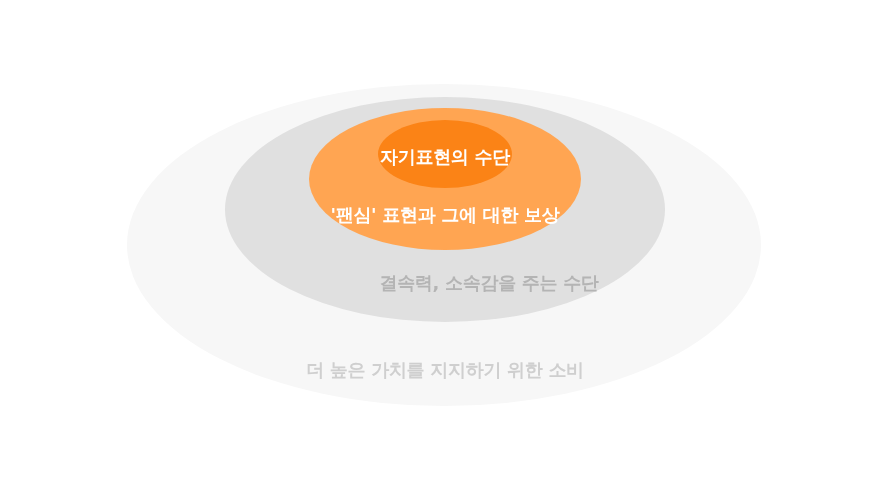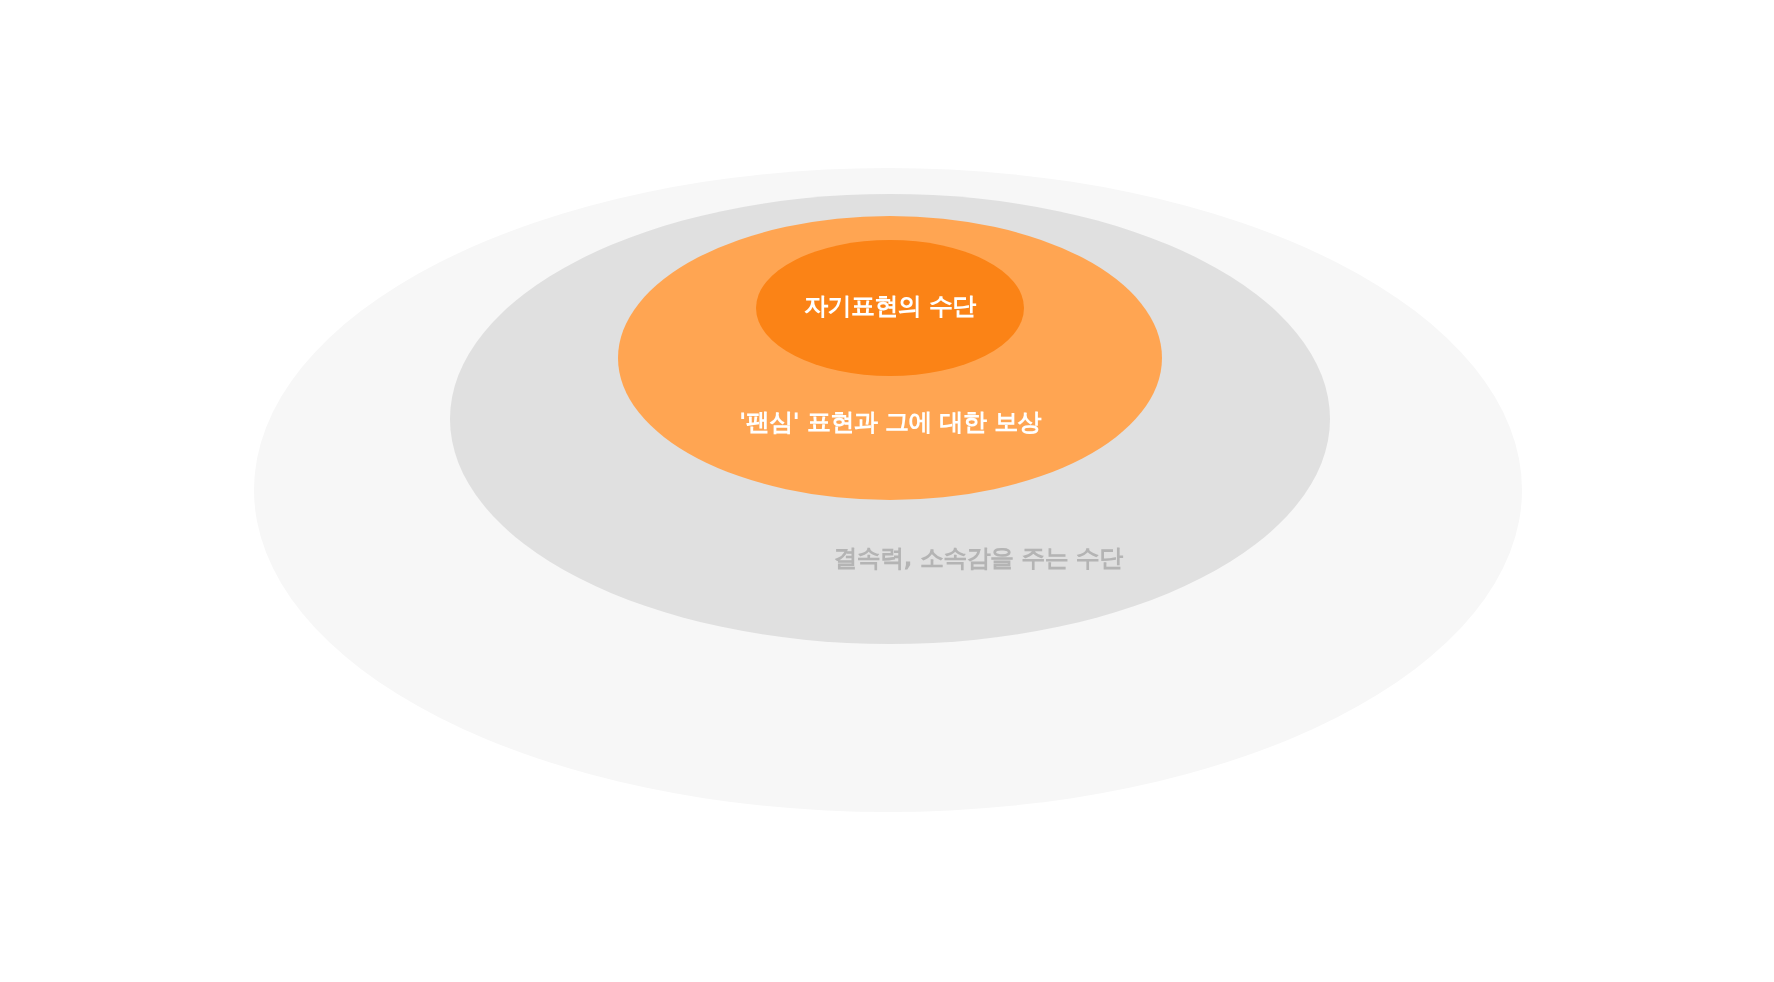--- a/index.html
+++ b/index.html
@@ -37,21 +37,21 @@
       width: 272px; height: 142px;
     }
     .e-core {
       left: 378px; top: 120px;
       width: 134px; height: 68px;
     }
     .label {
       position: absolute;
       white-space: nowrap;
       font-weight: bold;
-      font-size: 12px;
+      font-size: 18px;
       letter-spacing: -0.3px;
       transform: translateX(-50%);
       text-align: center;
     }
     .l-core   { left: 445px; top: 145px; color: #ffffff; }
     .l-inner  { left: 445px; top: 203px; color: #ffffff; }
     .l-middle { left: 445px; top: 271px; color: #b4b4b4; margin-left: 44px; }
     .l-outer  { left: 445px; top: 358px; color: #cfcfcf; }
   </style>
 </head>
@@ -59,13 +59,14 @@
 
 <div class="diagram">
   <div class="ellipse e-outer" style="background: rgb(247, 247, 247);"></div>
   <div class="ellipse e-middle" style="background: rgb(224, 224, 224);"></div>
   <div class="ellipse e-inner" style="background: rgb(255, 165, 82);"></div>
   <div class="ellipse e-core" style="background: rgb(251, 131, 22);"></div>
 
   <div class="label l-core" style="color: rgb(255, 255, 255);">자기표현의 수단</div>
   <div class="label l-inner" style="color: rgb(255, 255, 255);">'팬심' 표현과 그에 대한 보상</div>
   <div class="label l-middle" style="color: rgb(180, 180, 180);">결속력, 소속감을 주는 수단</div>
+  <div class="label l-outer" style="color: rgb(207, 207, 207);">더 높은 가치를 지지하기 위한 소비</div>
 </div>
 
 </body></html>

